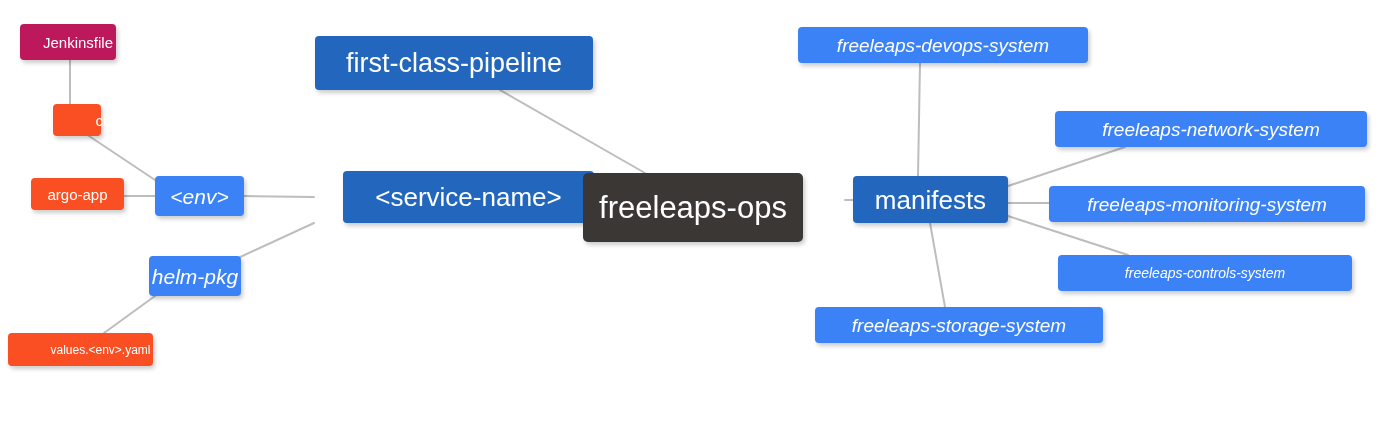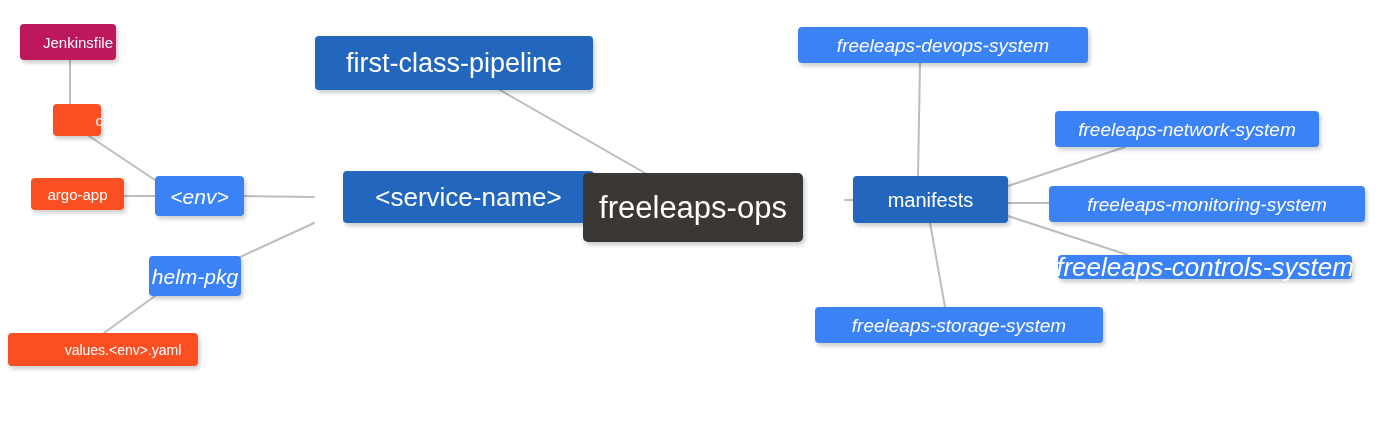--- a/index.html
+++ b/index.html
@@ -60,23 +60,23 @@
       <line x1="1008" y1="186" x2="1125" y2="147" stroke="#bdbdbd" stroke-width="2" stroke-linecap="round"></line>
       <line x1="1008" y1="203" x2="1049" y2="203" stroke="#bdbdbd" stroke-width="2" stroke-linecap="round"></line>
       <line x1="1008" y1="216" x2="1128" y2="255" stroke="#bdbdbd" stroke-width="2" stroke-linecap="round"></line>
       <line x1="930" y1="223" x2="945" y2="307" stroke="#bdbdbd" stroke-width="2" stroke-linecap="round"></line>
     </svg>
 <div class="node orange" style="left: 20px; top: 24px; width: 96px; height: 36px; font-size: 15px;">Jenkinsfile</div>
     <div class="node red" style="left: 53px; top: 104px; width: 33px; height: 32px; font-size: 15px; padding-left: 48px;">ci</div>
     <div class="node red" style="left: 31px; top: 178px; width: 93px; height: 32px; font-size: 15px;">argo-app</div>
     <div class="node green" style="left: 155px; top: 176px; width: 89px; height: 40px; font-size: 21px;">&lt;env&gt;</div>
     <div class="node green" style="left: 149px; top: 256px; width: 92px; height: 40px; font-size: 21px;">helm-pkg</div>
-    <div class="node red" style="left: 8px; top: 333px; width: 190px; height: 33px; font-size: 14px; padding-left: 40px;">values.&lt;env&gt;.yaml</div>
+    <div class="node red" style="left: 8px; top: 333px; width: 145px; height: 33px; font-size: 12px; padding-left: 40px;">values.&lt;env&gt;.yaml</div>
     <div class="node blue" style="left: 315px; top: 36px; width: 278px; height: 54px; font-size: 27px;">first-class-pipeline</div>
     <div class="node blue" style="left: 314px; top: 171px; width: 251px; height: 52px; font-size: 26px; margin-left: 29px;">&lt;service-name&gt;</div>
     <div class="node root" style="left: 583px; top: 173px; width: 220px; height: 69px; font-size: 31px;">freeleaps-ops</div>
-    <div class="node blue" style="left: 853px; top: 176px; width: 155px; height: 47px; font-size: 20px;">manifests</div>
+    <div class="node blue" style="left: 853px; top: 176px; width: 155px; height: 47px; font-size: 26px;">manifests</div>
     <div class="node green" style="left: 798px; top: 27px; width: 290px; height: 36px; font-size: 19px;">freeleaps-devops-system</div>
-    <div class="node green" style="left: 1055px; top: 111px; width: 264px; height: 36px; font-size: 19px;">freeleaps-network-system</div>
+    <div class="node green" style="left: 1055px; top: 111px; width: 312px; height: 36px; font-size: 19px;">freeleaps-network-system</div>
     <div class="node green" style="left: 1049px; top: 186px; width: 316px; height: 36px; font-size: 19px;">freeleaps-monitoring-system</div>
-    <div class="node green" style="left: 1058px; top: 255px; width: 294px; height: 24px; font-size: 26px;">freeleaps-controls-system</div>
+    <div class="node green" style="left: 1058px; top: 255px; width: 294px; height: 36px; font-size: 14px;">freeleaps-controls-system</div>
     <div class="node green" style="left: 815px; top: 307px; width: 288px; height: 36px; font-size: 19px;">freeleaps-storage-system</div>
   </div>
 
 </body></html>

